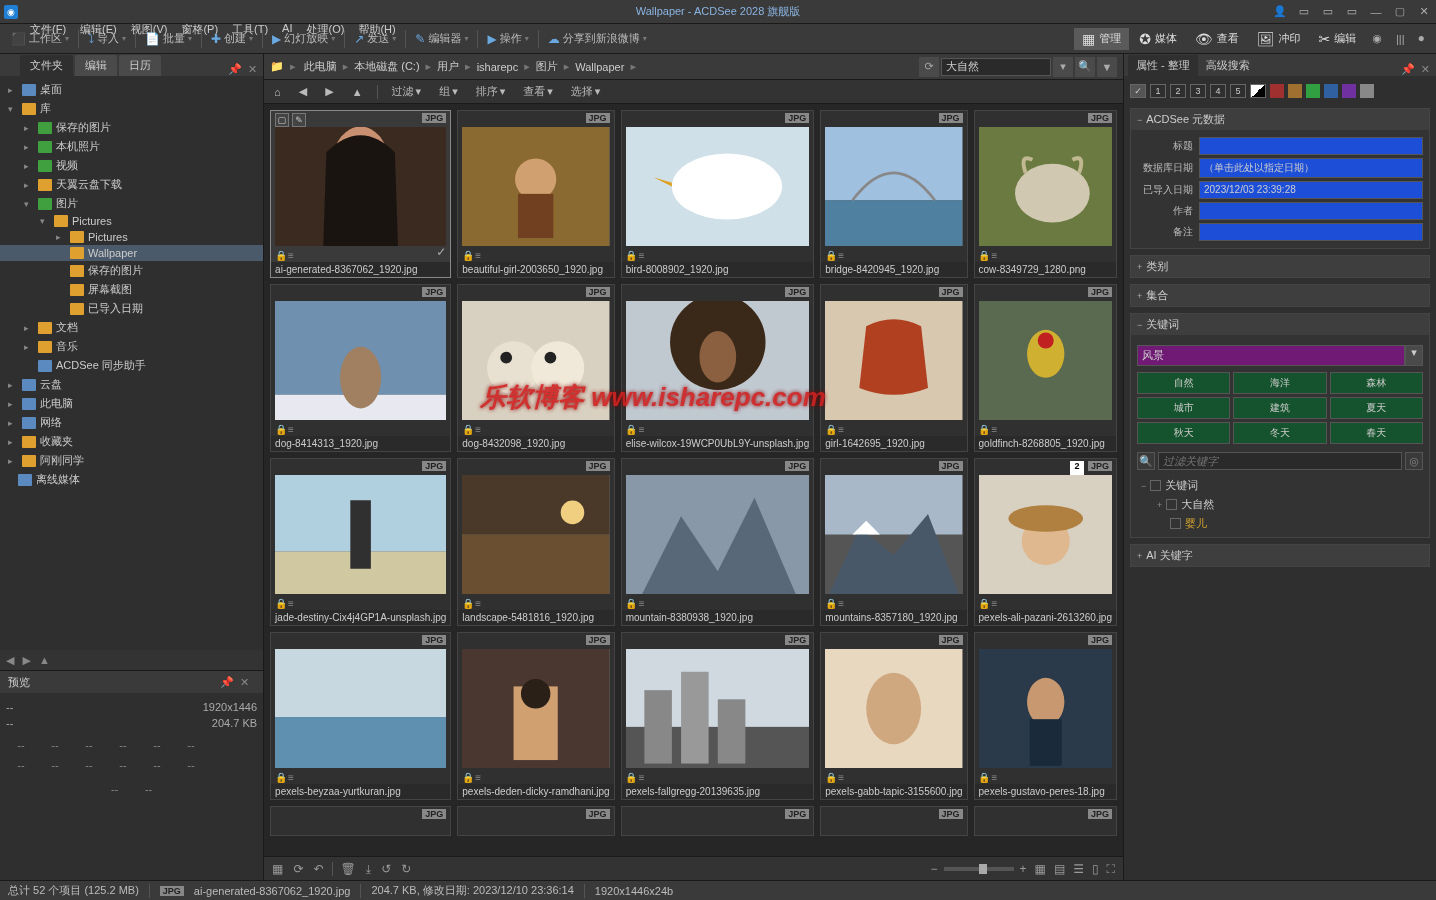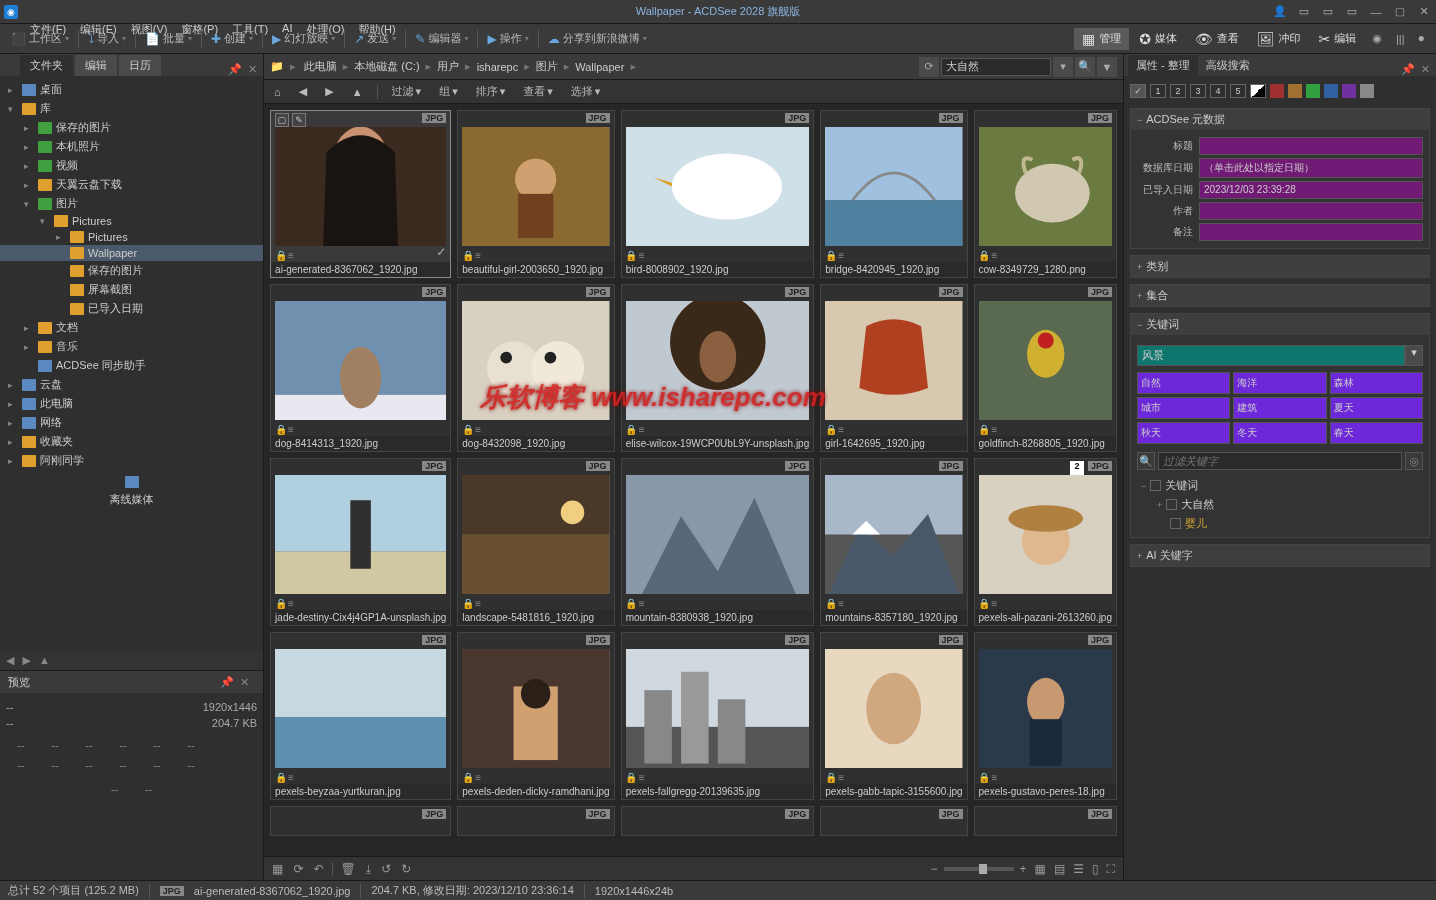--- a/index.html
+++ b/index.html
@@ -71,28 +71,28 @@
 .right-body { flex:1; overflow:auto; padding:4px 6px;}
 .rating-row { display:flex; align-items:center; gap:4px; padding:4px 0;}
 .rating-box { width:16px; height:14px; border:1px solid #666; display:flex; align-items:center; justify-content:center; font-size:9px; color:#ccc; cursor:pointer;}
 .color-box { width:14px; height:14px; cursor:pointer;}
 .section { border:1px solid #444; margin:6px 0; background:#333;}
 .section-head { background:#3e3e3e; padding:3px 6px; display:flex; align-items:center; gap:4px; cursor:pointer;}
 .section-head .exp { font-size:9px; color:#aaa;}
 .section-body { padding:4px 6px;}
 .meta-field { display:flex; align-items:center; margin:3px 0; gap:6px;}
 .meta-field label { width:56px; text-align:right; color:#bbb; font-size:10px;}
-.meta-field .val { flex:1; background:#701a75; border:1px solid #555; padding:2px 4px; color:#ccc; min-height:18px; font-size:10px;}
+.meta-field .val { flex:1; background:#1d4ed8; border:1px solid #555; padding:2px 4px; color:#ccc; min-height:18px; font-size:10px;}
 .apply-btn { float:right; background:#4a4a4a; border:1px solid #666; padding:2px 12px; cursor:pointer; margin-top:4px;}
 .kw-input { width:100%; background:#2a2a2a; border:1px solid #555; padding:3px; color:#888; font-style:italic;}
 .kw-select { width:100%; display:flex; margin-top:6px;}
-.kw-select .sel { flex:1; background:#0f766e; border:1px solid #555; padding:2px 4px;}
+.kw-select .sel { flex:1; background:#701a75; border:1px solid #555; padding:2px 4px;}
 .kw-select .drop { width:18px; background:#4a4a4a; border:1px solid #555; text-align:center; cursor:pointer;}
 .kw-grid { display:grid; grid-template-columns:1fr 1fr 1fr; gap:3px; margin-top:6px;}
-.kw-grid .kw-btn { background:#6d28d9; border:1px solid #555; padding:3px; text-align:left; cursor:pointer; font-size:10px;}
+.kw-grid .kw-btn { background:#14532d; border:1px solid #555; padding:3px; text-align:center; cursor:pointer; font-size:10px;}
 .kw-filter { display:flex; margin-top:8px; gap:3px;}
 .kw-filter .kf-icon { width:18px; height:18px; background:#3a3a3a; border:1px solid #555; text-align:center; line-height:16px; color:#888;}
 .kw-filter input { flex:1; background:#2a2a2a; border:1px solid #555; padding:2px 4px; color:#888; font-style:italic;}
 .kw-tree { margin-top:6px; padding-left:4px;}
 .kw-tree .kw-item { display:flex; align-items:center; gap:4px; padding:2px 0;}
 .kw-tree .kw-item .cb { width:11px; height:11px; border:1px solid #666; background:#333;}
 .bottom-tabs { height:22px; background:#3a3a3a; display:flex; align-items:center; padding:0 4px; gap:2px;}
 .bottom-tabs .btab { padding:2px 8px; cursor:pointer; font-size:10px;}
 .bottom-tabs .btab.active { background:#2f2f2f;}
 .statusbar { height:20px; background:#3a3a3a; display:flex; align-items:center; padding:0 8px; gap:10px; border-top:1px solid #1a1a1a; font-size:10px; color:#bbb;}
@@ -324,21 +324,21 @@
         <div class="tree-item" style="padding-left: 8px;">
           <span class="arrow">▸</span>
           <span class="ficon folder-icon"></span>
           <span>收藏夹</span>
         </div>
         <div class="tree-item" style="padding-left: 8px;">
           <span class="arrow">▸</span>
           <span class="ficon folder-icon"></span>
           <span>阿刚同学</span>
         </div>
-        <div class="tree-item" style="padding-left: 4px; flex-direction: column;">
+        <div class="tree-item" style="padding-left: 4px;">
           <span class="arrow"></span>
           <span class="ficon drive-icon"></span>
           <span>离线媒体</span>
         </div>
       </div>
     <div style="height:20px;background:#333;display:flex;align-items:center;padding:0 6px;gap:8px;color:#888;">
       <span>◀</span>
       <span>▶</span>
       <span>▲</span>
     </div>

